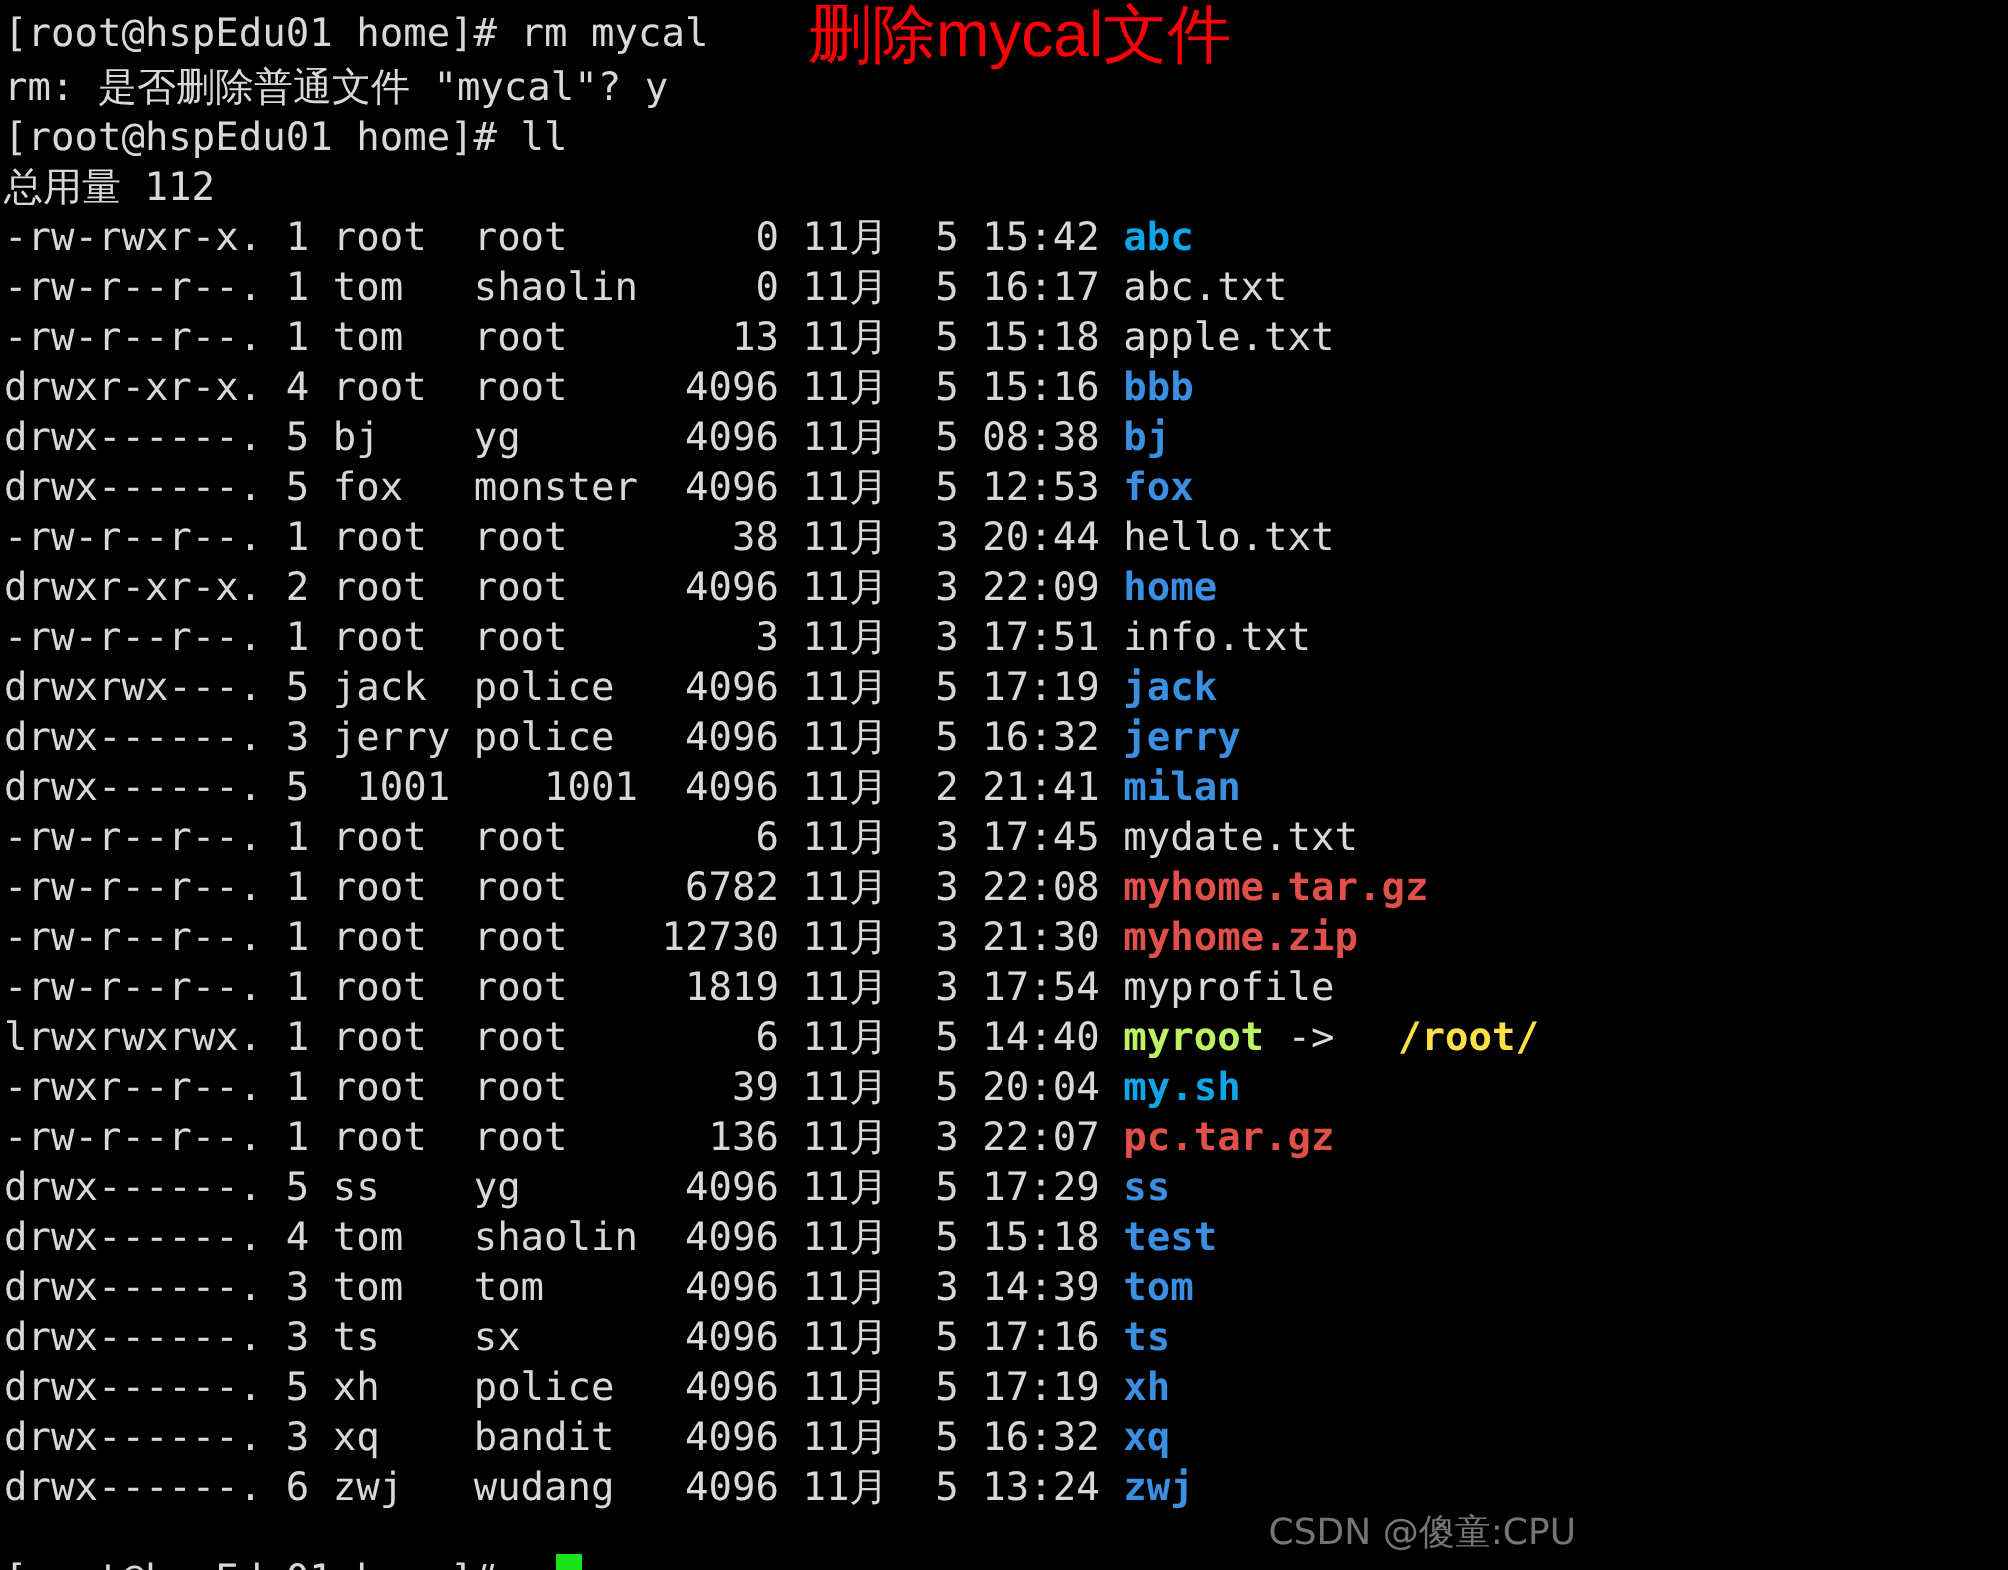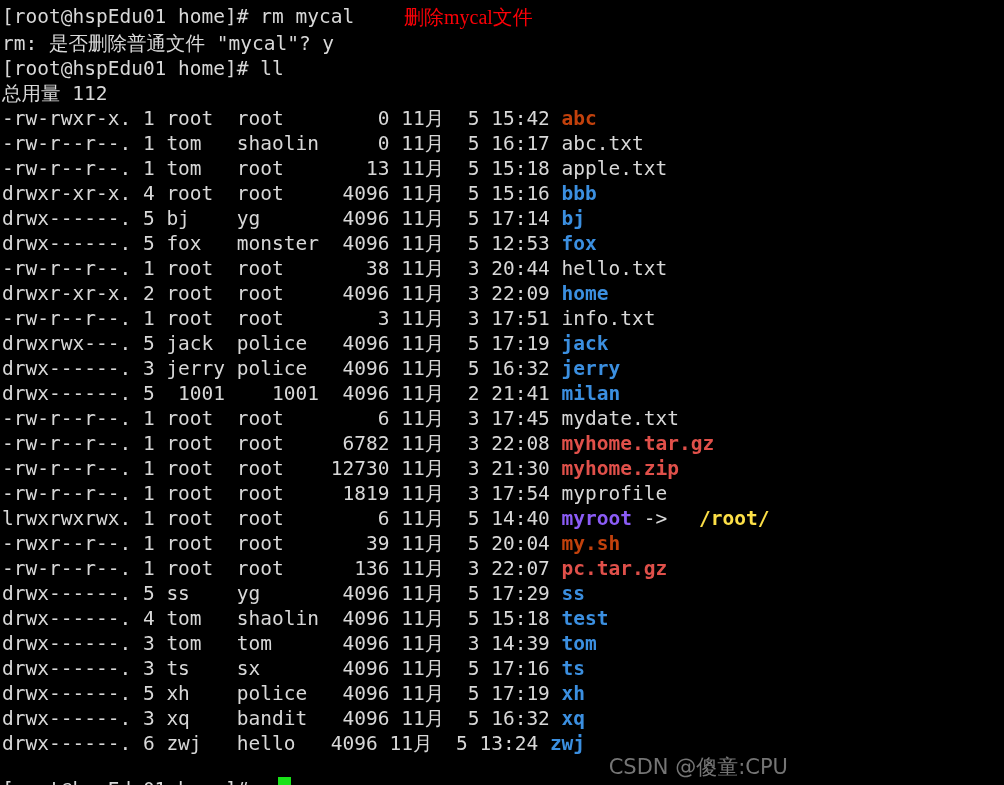--- a/index.html
+++ b/index.html
@@ -33,46 +33,46 @@
     color: #d8d8d8;
     padding-left: 2px;
     font-family: "DejaVu Sans Mono", "Liberation Mono", monospace;
   }
 
   .term-line.first { padding-top: 3px; height: 28px; line-height: 28px; }
 
   
   .c-default { color: #d8d8d8; }
   .c-dir     { color: #3b8fe0; font-weight: bold; }
-  .c-exec    { color: #c2410c; font-weight: bold; }
+  .c-exec    { color: #0ea5e9; font-weight: bold; }
   .c-arch    { color: #e0504a; font-weight: bold; }
-  .c-link    { color: #8b5cf6; font-weight: bold; }
+  .c-link    { color: #bef264; font-weight: bold; }
   .c-linktgt { color: #fde047; font-weight: bold; margin-left: 20px; }
   .c-arrow   { color: #d8d8d8; }
 
   
   .annotation {
     position: absolute;
     left: 404px;
     top: 3px;
     color: #fb0007;
-    font-size: 20px;
+    font-size: 32px;
     line-height: 28px;
-    font-family: Liberation Serif, serif;
+    font-family: Liberation Sans, sans-serif;
     white-space: pre;
     letter-spacing: 0px;
   }
 
   
   .watermark {
     position: absolute;
     right: 8px;
     bottom: 9px;
     color: #8a8a8a;
-    font-size: 21px;
+    font-size: 18px;
     line-height: 18px;
     font-family: "DejaVu Sans", "Liberation Sans", sans-serif;
     white-space: pre;
     opacity: 0.85;
   }
 
   
   .cursor-block {
     position: absolute;
     left: 278px;
@@ -106,42 +106,42 @@
 
   <div class="term-line"><span class="c-default">[root@hspEdu01 home]#</span><span class="c-default"> ll</span></div>
 
   <div class="term-line"><span class="c-default">总用量 112</span></div>
 
   <div id="listing-container">
       <div class="term-line"><span class="c-default">-rw-rwxr-x.</span><span class="c-default"> 1 </span><span class="c-default">root </span><span class="c-default"> </span><span class="c-default">root   </span><span class="c-default">     0 </span><span class="c-default">11月</span><span class="c-default">  5 </span><span class="c-default">15:42 </span><span class="c-exec">abc</span></div>
       <div class="term-line"><span class="c-default">-rw-r--r--.</span><span class="c-default"> 1 </span><span class="c-default">tom  </span><span class="c-default"> </span><span class="c-default">shaolin</span><span class="c-default">     0 </span><span class="c-default">11月</span><span class="c-default">  5 </span><span class="c-default">16:17 </span><span class="c-default">abc.txt</span></div>
       <div class="term-line"><span class="c-default">-rw-r--r--.</span><span class="c-default"> 1 </span><span class="c-default">tom  </span><span class="c-default"> </span><span class="c-default">root   </span><span class="c-default">    13 </span><span class="c-default">11月</span><span class="c-default">  5 </span><span class="c-default">15:18 </span><span class="c-default">apple.txt</span></div>
       <div class="term-line"><span class="c-default">drwxr-xr-x.</span><span class="c-default"> 4 </span><span class="c-default">root </span><span class="c-default"> </span><span class="c-default">root   </span><span class="c-default">  4096 </span><span class="c-default">11月</span><span class="c-default">  5 </span><span class="c-default">15:16 </span><span class="c-dir">bbb</span></div>
-      <div class="term-line"><span class="c-default">drwx------.</span><span class="c-default"> 5 </span><span class="c-default">bj   </span><span class="c-default"> </span><span class="c-default">yg     </span><span class="c-default">  4096 </span><span class="c-default">11月</span><span class="c-default">  5 </span><span class="c-default">17:14 </span><span class="c-dir">bj</span></div>
+      <div class="term-line"><span class="c-default">drwx------.</span><span class="c-default"> 5 </span><span class="c-default">bj   </span><span class="c-default"> </span><span class="c-default">yg     </span><span class="c-default">  4096 </span><span class="c-default">11月</span><span class="c-default">  5 </span><span class="c-default">08:38 </span><span class="c-dir">bj</span></div>
       <div class="term-line"><span class="c-default">drwx------.</span><span class="c-default"> 5 </span><span class="c-default">fox  </span><span class="c-default"> </span><span class="c-default">monster</span><span class="c-default">  4096 </span><span class="c-default">11月</span><span class="c-default">  5 </span><span class="c-default">12:53 </span><span class="c-dir">fox</span></div>
       <div class="term-line"><span class="c-default">-rw-r--r--.</span><span class="c-default"> 1 </span><span class="c-default">root </span><span class="c-default"> </span><span class="c-default">root   </span><span class="c-default">    38 </span><span class="c-default">11月</span><span class="c-default">  3 </span><span class="c-default">20:44 </span><span class="c-default">hello.txt</span></div>
       <div class="term-line"><span class="c-default">drwxr-xr-x.</span><span class="c-default"> 2 </span><span class="c-default">root </span><span class="c-default"> </span><span class="c-default">root   </span><span class="c-default">  4096 </span><span class="c-default">11月</span><span class="c-default">  3 </span><span class="c-default">22:09 </span><span class="c-dir">home</span></div>
       <div class="term-line"><span class="c-default">-rw-r--r--.</span><span class="c-default"> 1 </span><span class="c-default">root </span><span class="c-default"> </span><span class="c-default">root   </span><span class="c-default">     3 </span><span class="c-default">11月</span><span class="c-default">  3 </span><span class="c-default">17:51 </span><span class="c-default">info.txt</span></div>
       <div class="term-line"><span class="c-default">drwxrwx---.</span><span class="c-default"> 5 </span><span class="c-default">jack </span><span class="c-default"> </span><span class="c-default">police </span><span class="c-default">  4096 </span><span class="c-default">11月</span><span class="c-default">  5 </span><span class="c-default">17:19 </span><span class="c-dir">jack</span></div>
       <div class="term-line"><span class="c-default">drwx------.</span><span class="c-default"> 3 </span><span class="c-default">jerry</span><span class="c-default"> </span><span class="c-default">police </span><span class="c-default">  4096 </span><span class="c-default">11月</span><span class="c-default">  5 </span><span class="c-default">16:32 </span><span class="c-dir">jerry</span></div>
       <div class="term-line"><span class="c-default">drwx------.</span><span class="c-default"> 5 </span><span class="c-default"> 1001</span><span class="c-default"> </span><span class="c-default">   1001</span><span class="c-default">  4096 </span><span class="c-default">11月</span><span class="c-default">  2 </span><span class="c-default">21:41 </span><span class="c-dir">milan</span></div>
       <div class="term-line"><span class="c-default">-rw-r--r--.</span><span class="c-default"> 1 </span><span class="c-default">root </span><span class="c-default"> </span><span class="c-default">root   </span><span class="c-default">     6 </span><span class="c-default">11月</span><span class="c-default">  3 </span><span class="c-default">17:45 </span><span class="c-default">mydate.txt</span></div>
       <div class="term-line"><span class="c-default">-rw-r--r--.</span><span class="c-default"> 1 </span><span class="c-default">root </span><span class="c-default"> </span><span class="c-default">root   </span><span class="c-default">  6782 </span><span class="c-default">11月</span><span class="c-default">  3 </span><span class="c-default">22:08 </span><span class="c-arch">myhome.tar.gz</span></div>
       <div class="term-line"><span class="c-default">-rw-r--r--.</span><span class="c-default"> 1 </span><span class="c-default">root </span><span class="c-default"> </span><span class="c-default">root   </span><span class="c-default"> 12730 </span><span class="c-default">11月</span><span class="c-default">  3 </span><span class="c-default">21:30 </span><span class="c-arch">myhome.zip</span></div>
       <div class="term-line"><span class="c-default">-rw-r--r--.</span><span class="c-default"> 1 </span><span class="c-default">root </span><span class="c-default"> </span><span class="c-default">root   </span><span class="c-default">  1819 </span><span class="c-default">11月</span><span class="c-default">  3 </span><span class="c-default">17:54 </span><span class="c-default">myprofile</span></div>
       <div class="term-line"><span class="c-default">lrwxrwxrwx.</span><span class="c-default"> 1 </span><span class="c-default">root </span><span class="c-default"> </span><span class="c-default">root   </span><span class="c-default">     6 </span><span class="c-default">11月</span><span class="c-default">  5 </span><span class="c-default">14:40 </span><span class="c-link">myroot</span><span class="c-arrow"> -&gt; </span><span class="c-linktgt">/root/</span></div>
       <div class="term-line"><span class="c-default">-rwxr--r--.</span><span class="c-default"> 1 </span><span class="c-default">root </span><span class="c-default"> </span><span class="c-default">root   </span><span class="c-default">    39 </span><span class="c-default">11月</span><span class="c-default">  5 </span><span class="c-default">20:04 </span><span class="c-exec">my.sh</span></div>
       <div class="term-line"><span class="c-default">-rw-r--r--.</span><span class="c-default"> 1 </span><span class="c-default">root </span><span class="c-default"> </span><span class="c-default">root   </span><span class="c-default">   136 </span><span class="c-default">11月</span><span class="c-default">  3 </span><span class="c-default">22:07 </span><span class="c-arch">pc.tar.gz</span></div>
       <div class="term-line"><span class="c-default">drwx------.</span><span class="c-default"> 5 </span><span class="c-default">ss   </span><span class="c-default"> </span><span class="c-default">yg     </span><span class="c-default">  4096 </span><span class="c-default">11月</span><span class="c-default">  5 </span><span class="c-default">17:29 </span><span class="c-dir">ss</span></div>
       <div class="term-line"><span class="c-default">drwx------.</span><span class="c-default"> 4 </span><span class="c-default">tom  </span><span class="c-default"> </span><span class="c-default">shaolin</span><span class="c-default">  4096 </span><span class="c-default">11月</span><span class="c-default">  5 </span><span class="c-default">15:18 </span><span class="c-dir">test</span></div>
       <div class="term-line"><span class="c-default">drwx------.</span><span class="c-default"> 3 </span><span class="c-default">tom  </span><span class="c-default"> </span><span class="c-default">tom    </span><span class="c-default">  4096 </span><span class="c-default">11月</span><span class="c-default">  3 </span><span class="c-default">14:39 </span><span class="c-dir">tom</span></div>
       <div class="term-line"><span class="c-default">drwx------.</span><span class="c-default"> 3 </span><span class="c-default">ts   </span><span class="c-default"> </span><span class="c-default">sx     </span><span class="c-default">  4096 </span><span class="c-default">11月</span><span class="c-default">  5 </span><span class="c-default">17:16 </span><span class="c-dir">ts</span></div>
       <div class="term-line"><span class="c-default">drwx------.</span><span class="c-default"> 5 </span><span class="c-default">xh   </span><span class="c-default"> </span><span class="c-default">police </span><span class="c-default">  4096 </span><span class="c-default">11月</span><span class="c-default">  5 </span><span class="c-default">17:19 </span><span class="c-dir">xh</span></div>
       <div class="term-line"><span class="c-default">drwx------.</span><span class="c-default"> 3 </span><span class="c-default">xq   </span><span class="c-default"> </span><span class="c-default">bandit </span><span class="c-default">  4096 </span><span class="c-default">11月</span><span class="c-default">  5 </span><span class="c-default">16:32 </span><span class="c-dir">xq</span></div>
-      <div class="term-line"><span class="c-default">drwx------.</span><span class="c-default"> 6 </span><span class="c-default">zwj  </span><span class="c-default"> </span><span class="c-default">hello </span><span class="c-default">  4096 </span><span class="c-default">11月</span><span class="c-default">  5 </span><span class="c-default">13:24 </span><span class="c-dir">zwj</span></div>
+      <div class="term-line"><span class="c-default">drwx------.</span><span class="c-default"> 6 </span><span class="c-default">zwj  </span><span class="c-default"> </span><span class="c-default">wudang </span><span class="c-default">  4096 </span><span class="c-default">11月</span><span class="c-default">  5 </span><span class="c-default">13:24 </span><span class="c-dir">zwj</span></div>
     </div>
 
   <div class="clipped-line"><span>[root@hspEdu01 home]# </span></div>
   <div class="cursor-block"></div>
 
   <div class="annotation">删除mycal文件</div>
 
   <div class="watermark">CSDN @傻童:CPU</div>
 
 </div>

